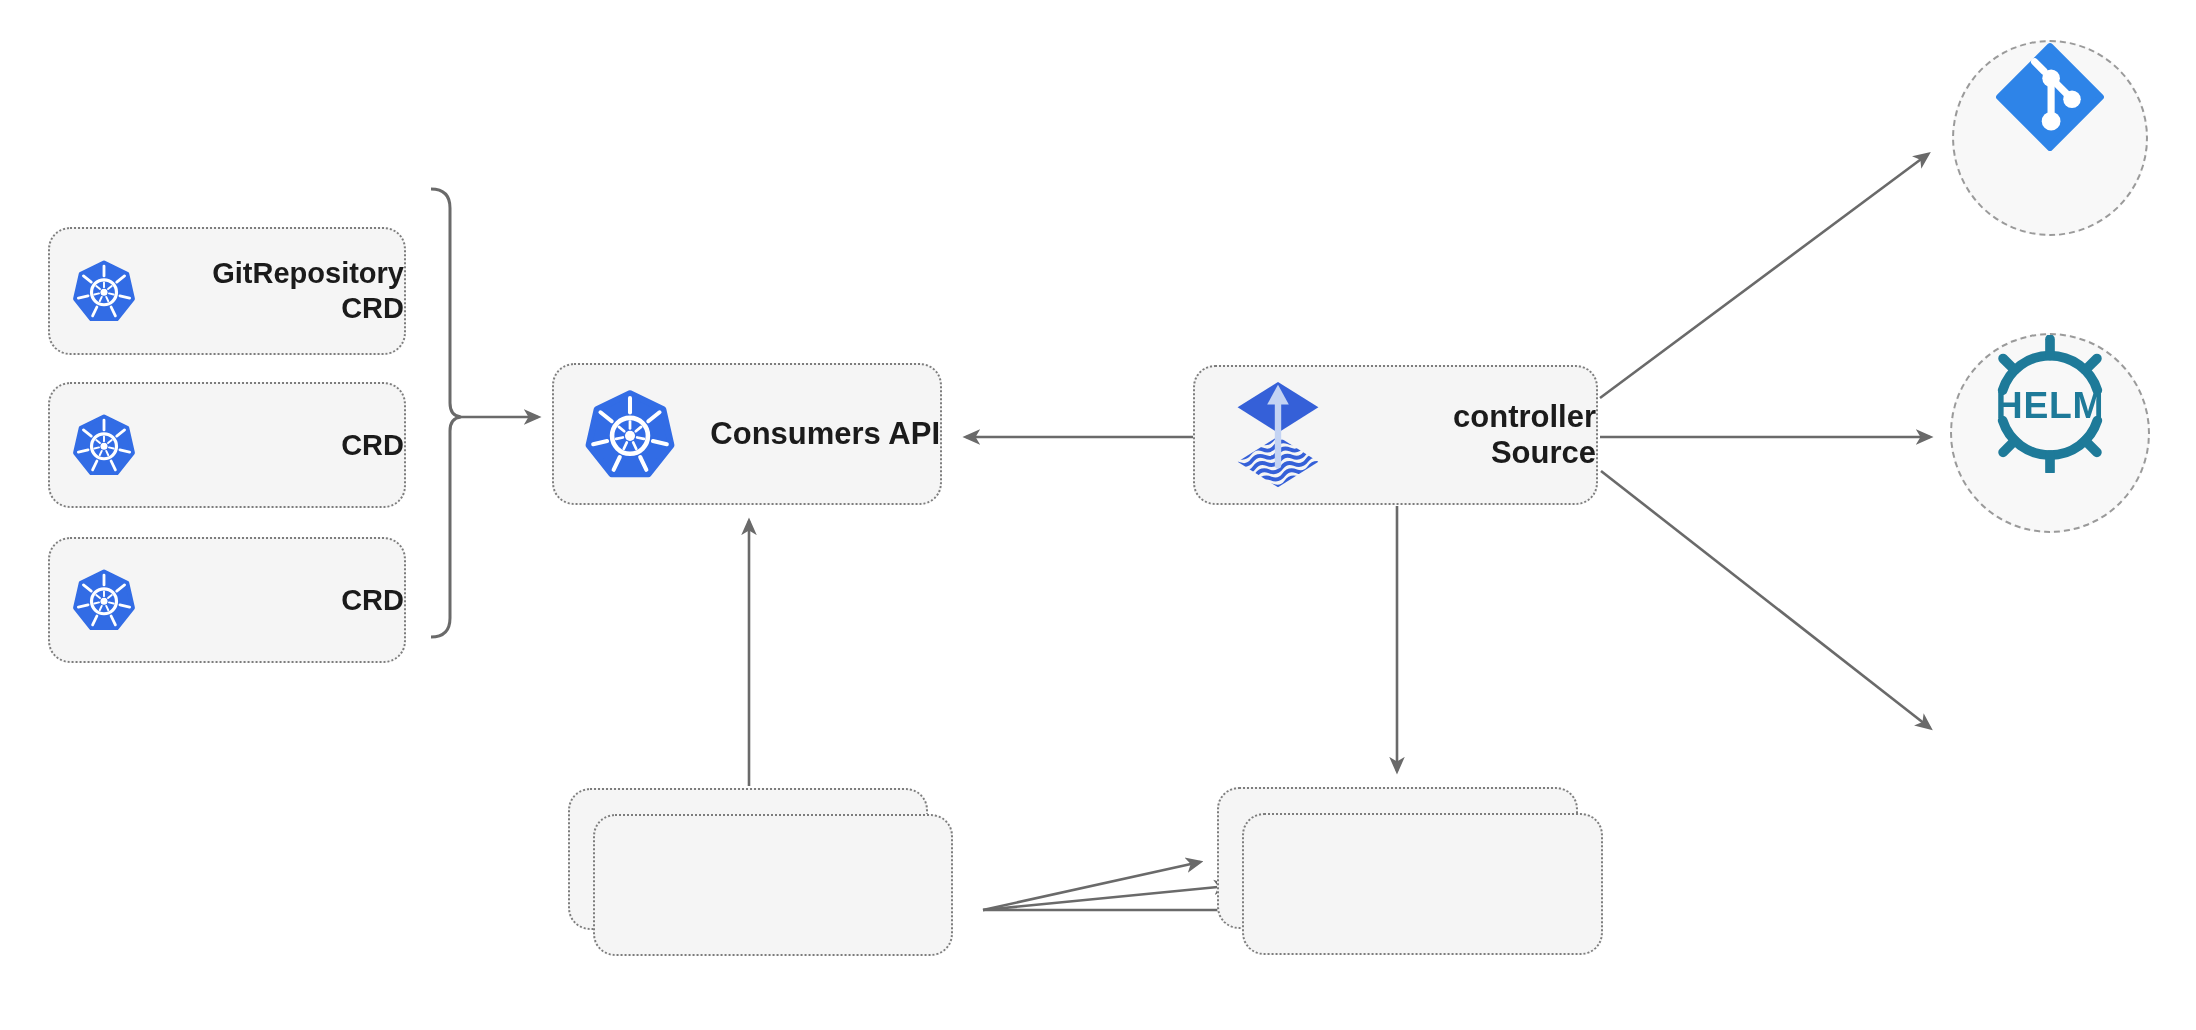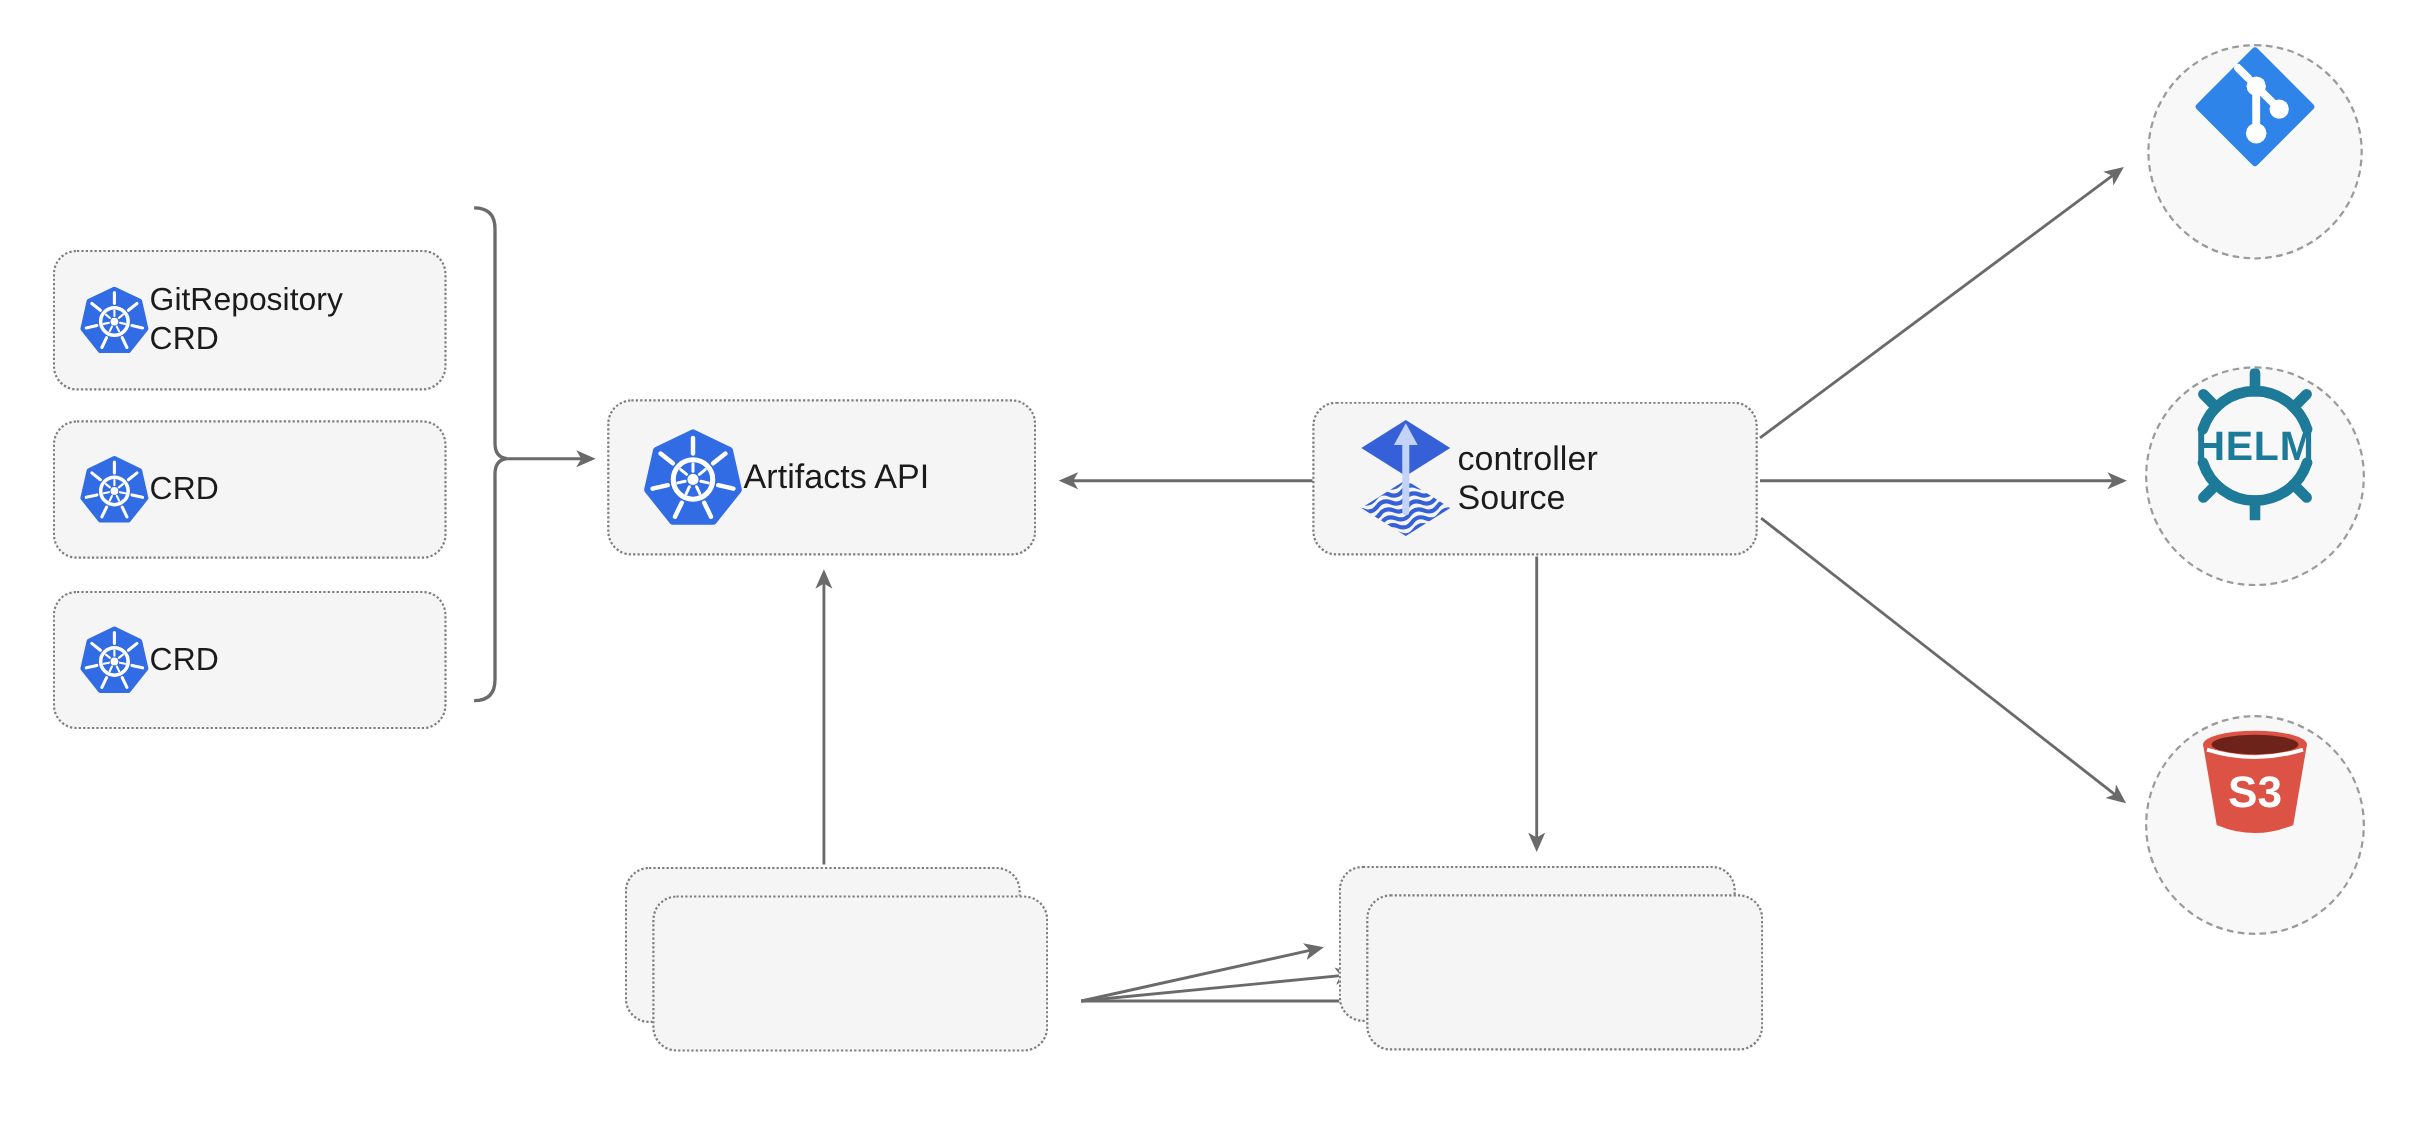--- a/index.html
+++ b/index.html
@@ -12,21 +12,21 @@
   .stage{position:relative;width:2196px;height:1030px;overflow:hidden;
          font-family:"Liberation Sans",sans-serif;color:var(--text);}
   .wires{position:absolute;left:0;top:0;width:2196px;height:1030px;}
   .brace{fill:none;stroke:var(--wire);stroke-width:3;}
   .arrow{fill:none;stroke:var(--wire);stroke-width:2.6;marker-end:url(#arrowhead);}
   #arrowhead path{fill:var(--wire);}
 
   .node,.ghost{position:absolute;box-sizing:border-box;background:var(--box-fill);
     border:2.4px dotted var(--box-border);border-radius:22px;}
   .node{display:flex;align-items:center;}
-  .label{flex:1;text-align:left;font-size:31px;line-height:36px;color:var(--text);}
+  .label{flex:1;text-align:right;font-size:31px;line-height:36px;color:var(--text);font-weight:bold;}
   .crd .label{font-size:29px;line-height:35px;}
   .circle{position:absolute;box-sizing:border-box;border-radius:50%;background:var(--circle-fill);
     border:2.6px dashed var(--circle-border);display:flex;justify-content:center;}
 
   .icon-k8s-sm{width:64px;height:64px;margin-left:22px;flex:0 0 auto;}
   .icon-k8s-md{width:92px;height:92px;margin-left:30px;flex:0 0 auto;}
   .icon-flux{width:94px;height:111px;margin-left:36px;flex:0 0 auto;}
   .icon-layers{width:110px;height:110px;margin-left:20px;flex:0 0 auto;}
   .icon-git{width:110px;height:110px;}
   .icon-helm{width:138px;height:138px;}
@@ -146,21 +146,21 @@
       </svg>
     <div class="label">
       <div>CRD</div>
     </div>
   </div>
 
   <div class="node" style="left:552px;top:363px;width:390px;height:142px">
     <svg class="icon-k8s-md">
         <use href="#sym-k8s"></use>
       </svg>
-    <div class="label">Artifacts API</div>
+    <div class="label">Consumers API</div>
   </div>
 
   <div class="node" style="left:1193px;top:365px;width:405px;height:140px">
     <svg class="icon-flux">
         <use href="#sym-flux"></use>
       </svg>
     <div class="label">
       <div>controller</div>
       <div>Source</div>
     </div>
@@ -191,23 +191,14 @@
       <path class="helm-stroke" d="M50,15 L50,3"></path>
       <path class="helm-stroke" d="M24.5,25.5 L16,17"></path>
       <path class="helm-stroke" d="M75.5,25.5 L84,17"></path>
       <path class="helm-stroke" d="M50,87 L50,99"></path>
       <path class="helm-stroke" d="M24.5,76.5 L16,85"></path>
       <path class="helm-stroke" d="M75.5,76.5 L84,85"></path>
       <text class="helm-text" x="50" y="60.5" text-anchor="middle">HELM</text>
     </svg>
   </div>
 
-  <div class="circle" style="left:1950px;top:650px;width:200px;height:200px">
-    <svg class="icon-s3" viewBox="0 0 100 100">
-      <path class="s3-body" d="M10,21 L90,21 L79.5,83 Q50,95.5 20.5,83 Z"></path>
-      <ellipse class="s3-body" cx="50" cy="21" rx="40" ry="10.5"></ellipse>
-      <ellipse class="s3-top" cx="50" cy="21" rx="33.5" ry="7.5"></ellipse>
-      <path class="s3-rim" d="M13,25 Q50,36.5 87,25"></path>
-      <text class="s3-text" x="50" y="69" text-anchor="middle">S3</text>
-    </svg>
-  </div>
 
 </div>
 
 </body></html>

